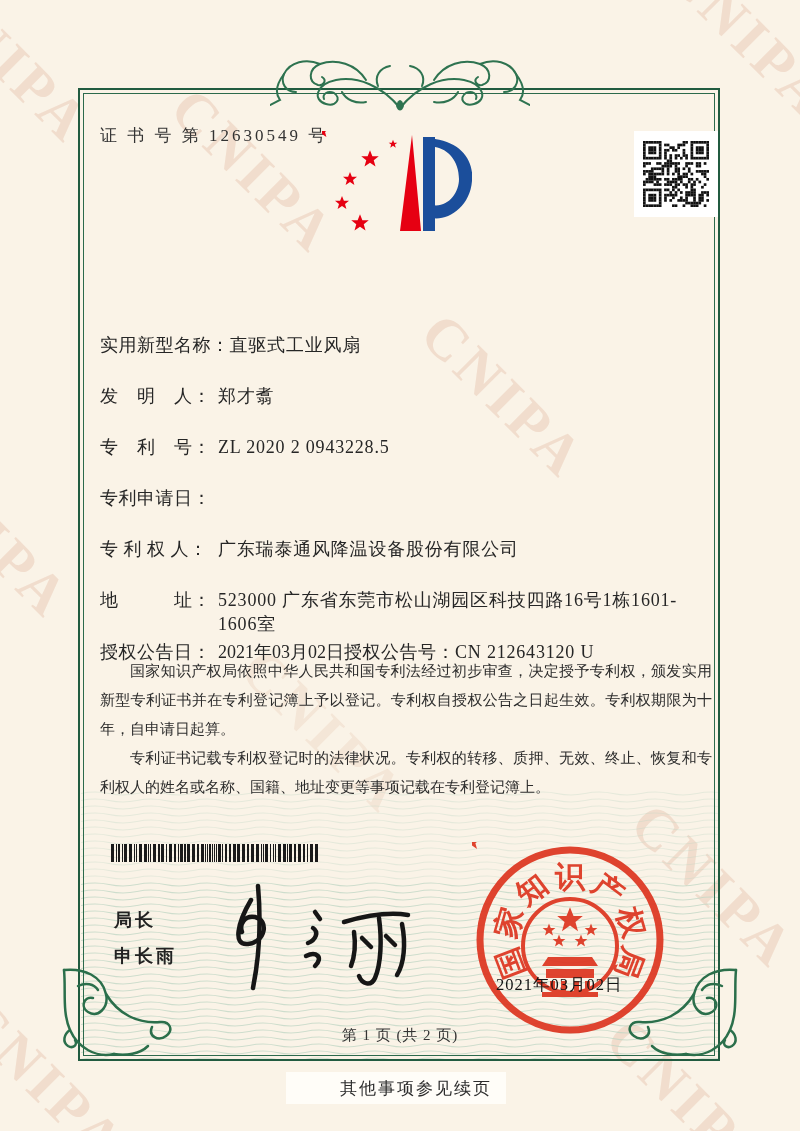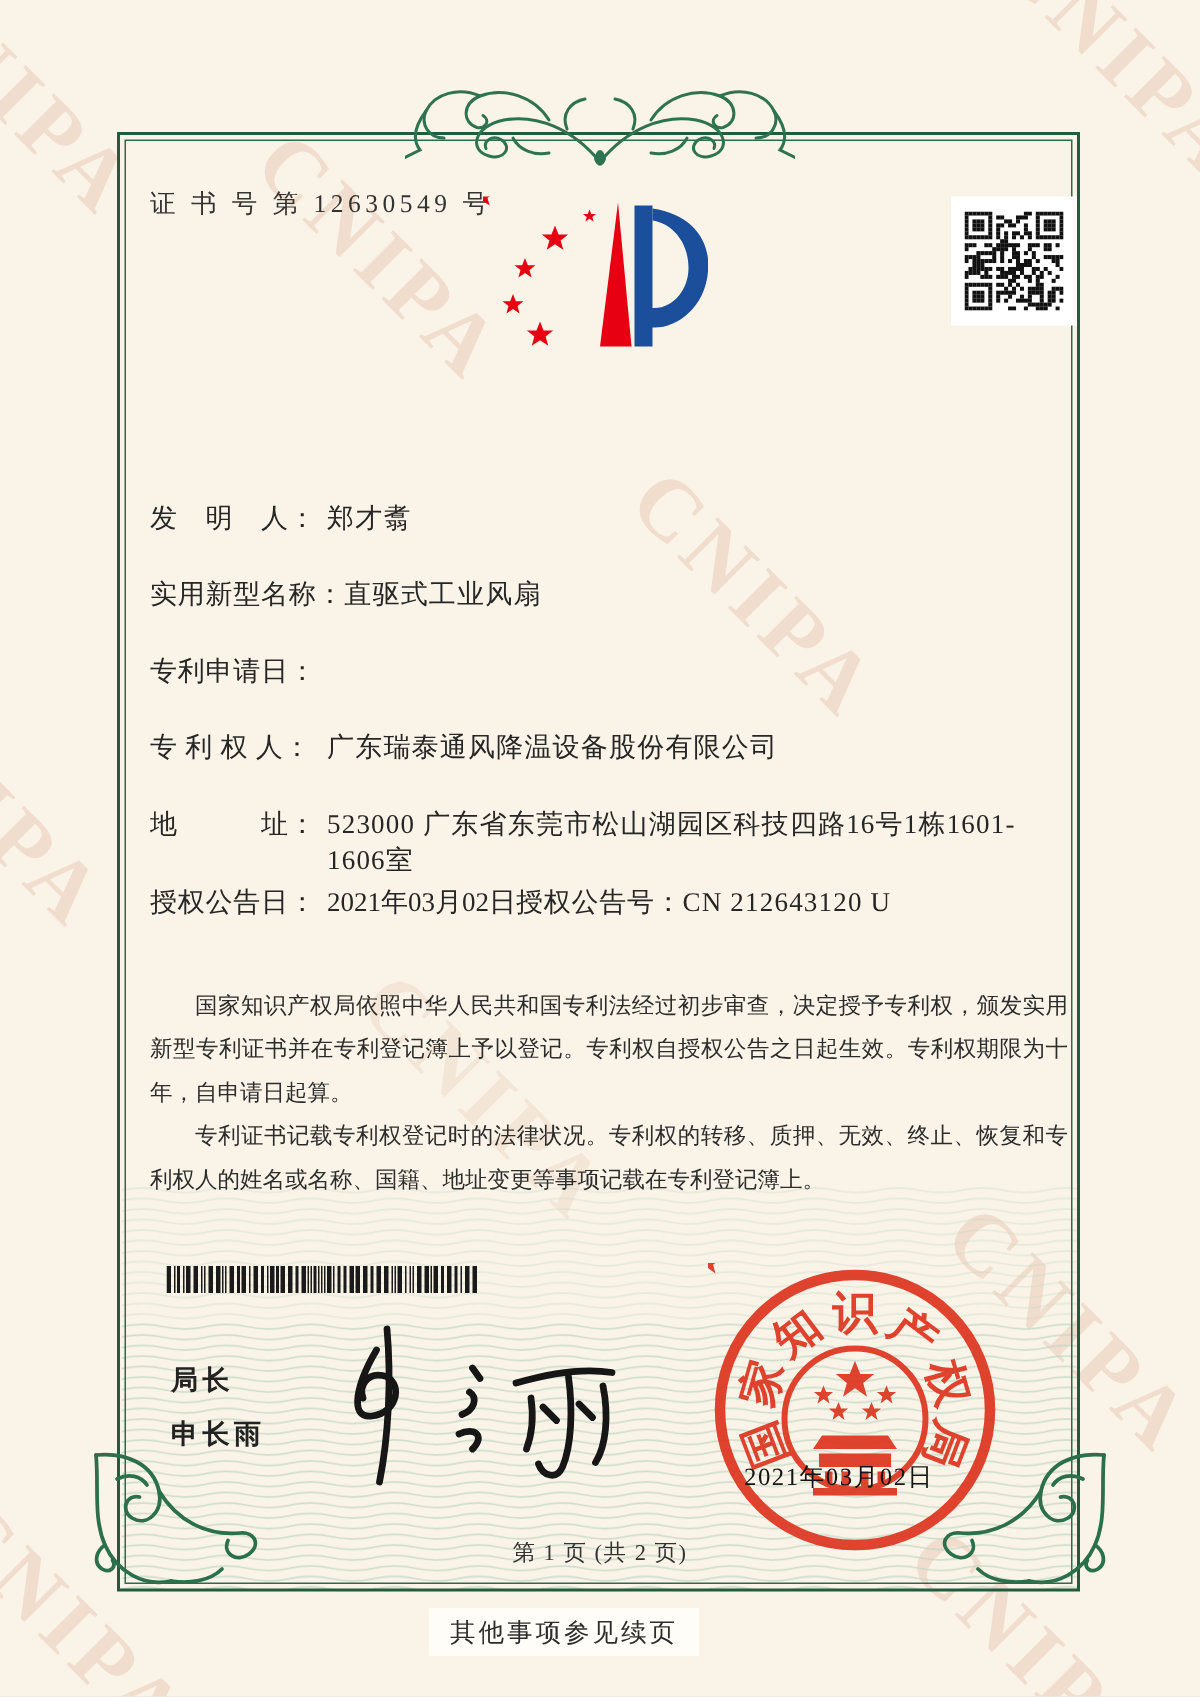--- a/index.html
+++ b/index.html
@@ -66,21 +66,21 @@
   .seal text{font-family:"Liberation Serif",serif;font-weight:bold;fill:#dd3621;}
   .seal-date{
     position:absolute;left:496px;top:974px;width:180px;
     font-size:16.5px;letter-spacing:1px;color:#141414;white-space:nowrap;
   }
   
   .pageinfo{position:absolute;left:0;top:1026px;width:100%;text-align:center;font-size:15px;letter-spacing:1px;color:#333;}
   .continuation{
     position:absolute;left:286px;top:1072px;width:180px;height:32px;background:#fffdf8;
     display:flex;align-items:center;justify-content:center;
-    font-size:17px;letter-spacing:2px;color:#2c2c2c;
+    font-size:17px;letter-spacing:2px;color:#2c2c2c;padding-left:40px;
   }
 </style>
 </head>
 <body>
 
 <div class="page">
 
   <div class="wm" style="left:-40px;top:-35px;">CNIPA</div>
   <div class="wm" style="left:205px;top:75px;">CNIPA</div>
   <div class="wm" style="left:700px;top:-60px;">CNIPA</div>
@@ -464,26 +464,30 @@
         <rect x="47.52" y="63.36" width="2.69" height="2.69" fill="#111"></rect>
         <rect x="50.16" y="63.36" width="2.69" height="2.69" fill="#111"></rect>
         <rect x="52.80" y="63.36" width="2.69" height="2.69" fill="#111"></rect>
         <rect x="60.72" y="63.36" width="2.69" height="2.69" fill="#111"></rect>
       </svg>
   </div>
 
 
   <div class="fields">
     <div class="frow">
+      <span class="flabel">实用新型名称：</span>
+      <span class="fvalue">直驱式工业风扇</span>
+    </div>
+    <div class="frow">
       <span class="flabel">发　明　人：</span>
       <span class="fvalue">郑才翥</span>
     </div>
     <div class="frow">
-      <span class="flabel">实用新型名称：</span>
-      <span class="fvalue">直驱式工业风扇</span>
+      <span class="flabel">专　利　号：</span>
+      <span class="fvalue">ZL 2020 2 0943228.5</span>
     </div>
     <div class="frow">
       <span class="flabel">专利申请日：</span>
     </div>
     <div class="frow tight">
       <span class="flabel">专 利 权 人：</span>
       <span class="fvalue">广东瑞泰通风降温设备股份有限公司</span>
     </div>
     <div class="frow addr">
       <span class="flabel">地　　　址：</span>

